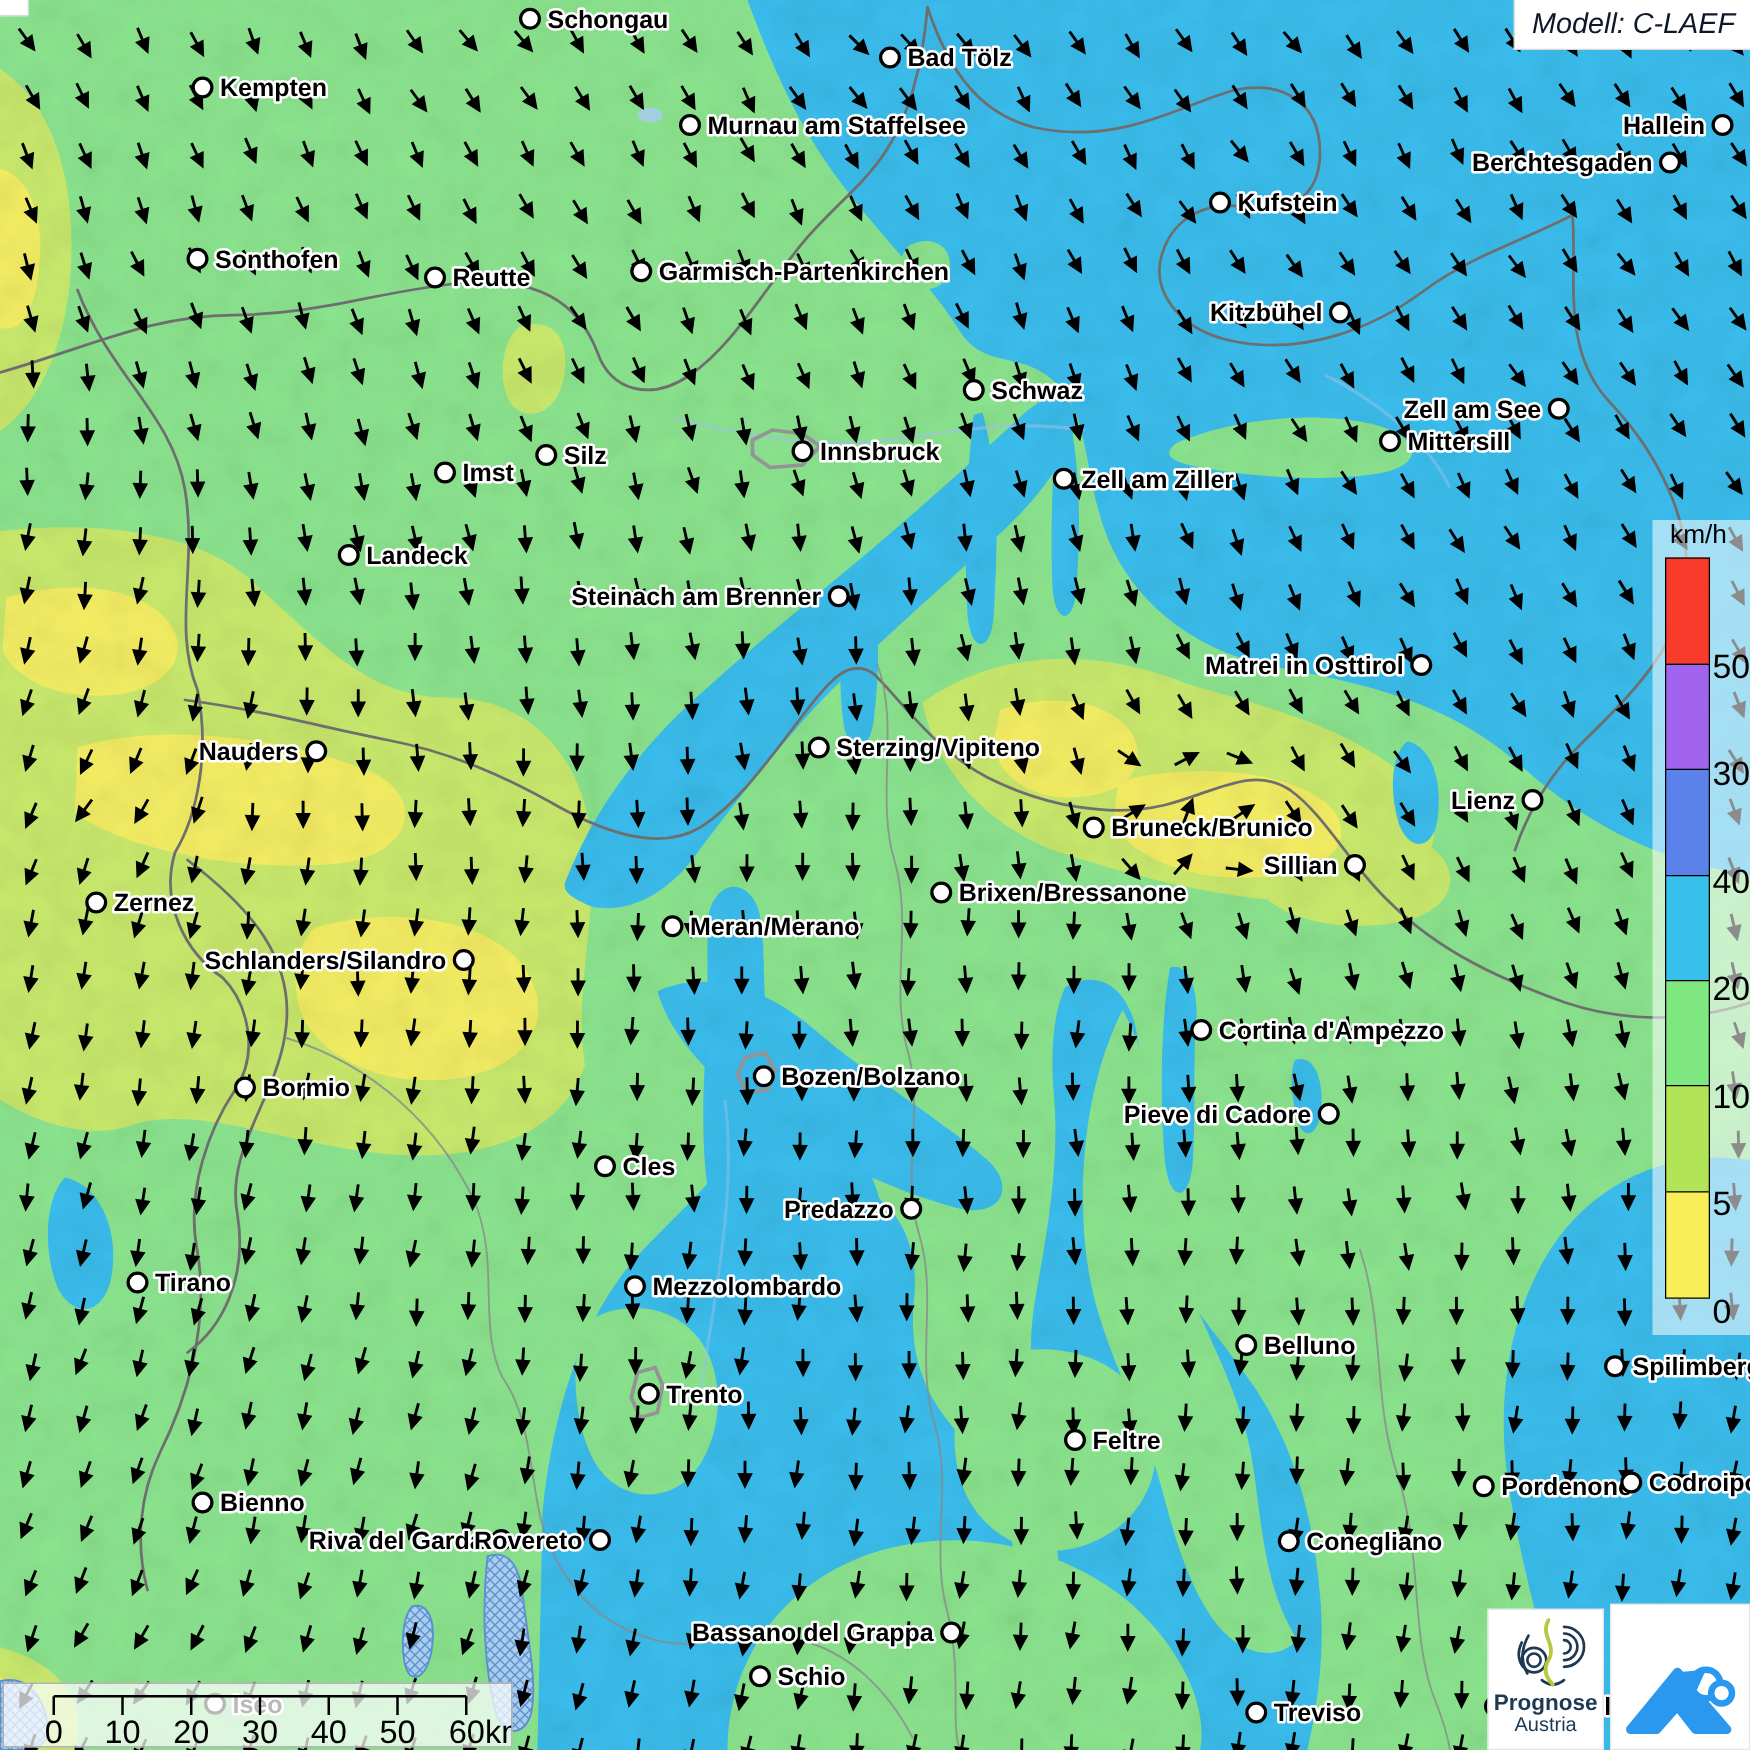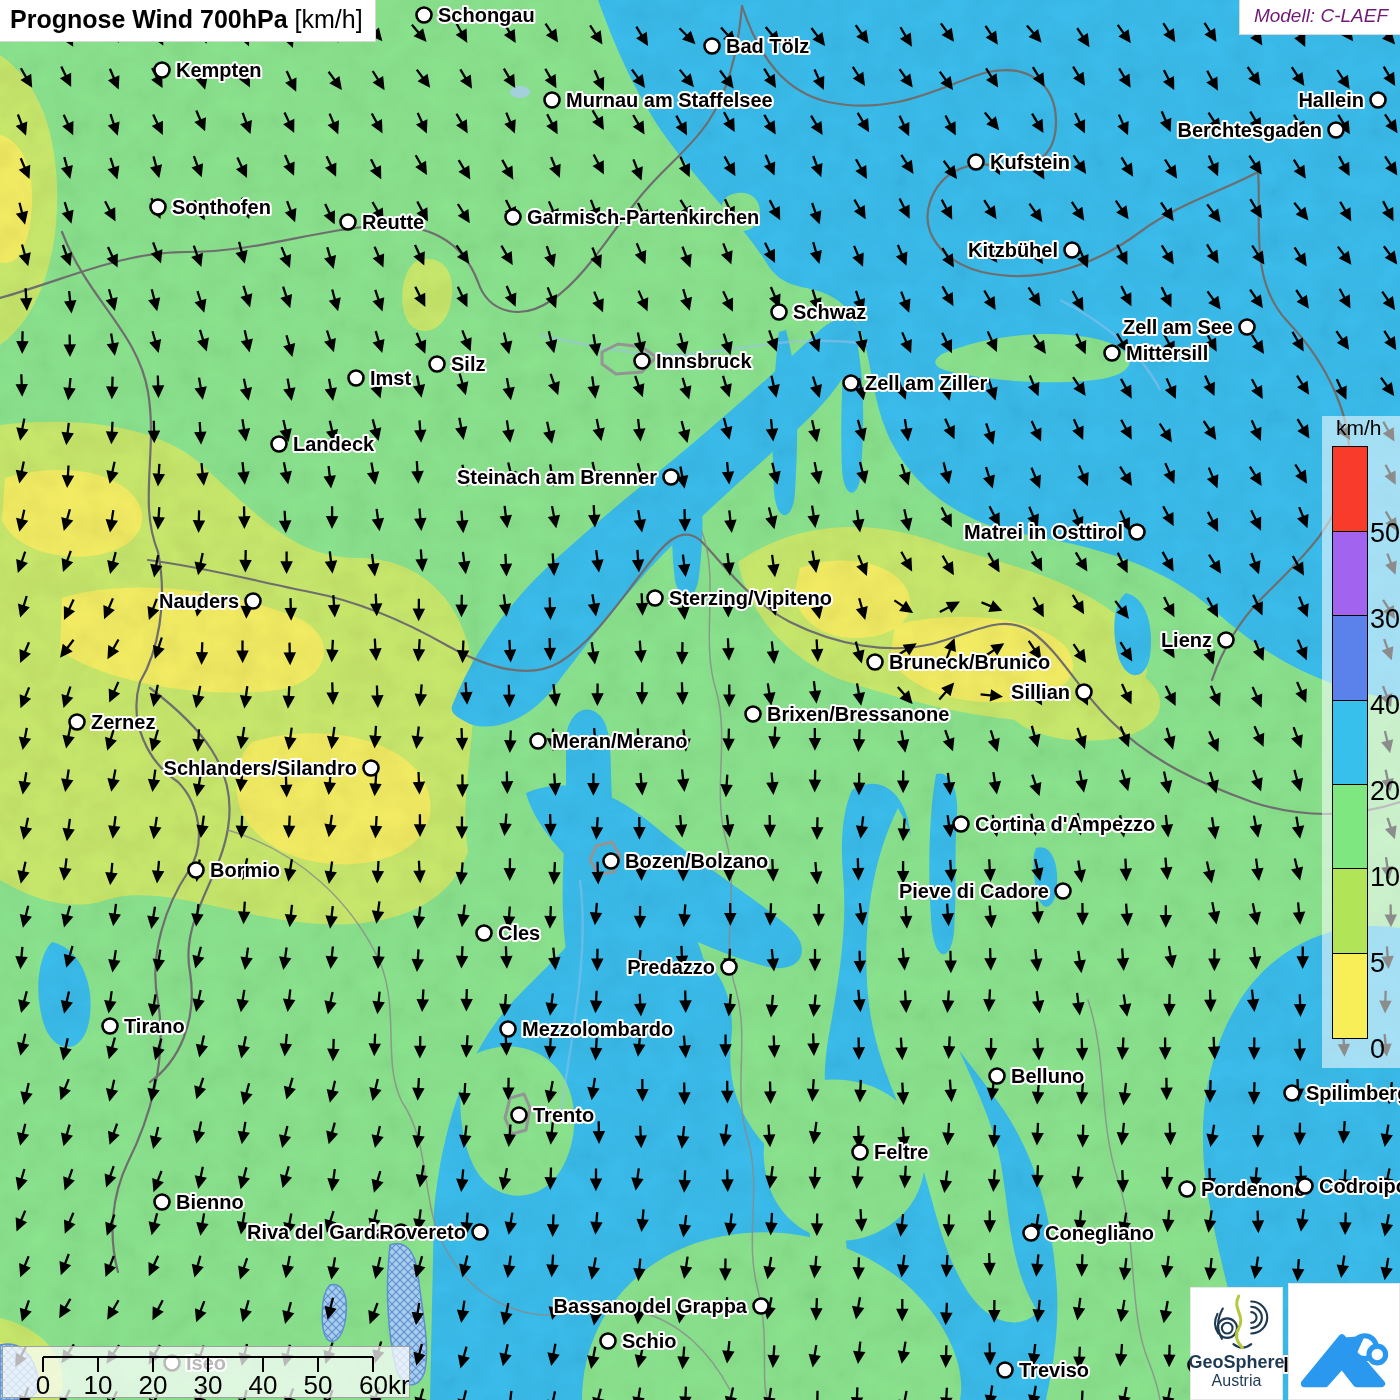--- a/index.html
+++ b/index.html
@@ -5,21 +5,21 @@
   html,body{margin:0;padding:0;background:#ddd;}
   #stage{position:relative;width:1400px;height:1400px;overflow:hidden;
          font-family:"Liberation Sans",sans-serif;background:#8be48e;}
   #mapsvg{position:absolute;left:0;top:0;}
   .overlay{position:absolute;box-sizing:border-box;}
   #titlebox{left:0;top:0;background:#ffffff;padding:5px 12px 7px 10px;border-right:1px solid #d8d8d8;border-bottom:1px solid #d8d8d8;}
   #titlebox .l1{font-size:25px;color:#000;white-space:nowrap;}
   #titlebox .l1 .b{font-weight:bold;}
   #titlebox .l2{font-size:24px;font-style:italic;color:#000;white-space:nowrap;margin-top:1px;}
   #modelbox{right:0;top:0;background:#ffffff;padding:5px 12px 7px 14px;border-left:1px solid #d8d8d8;border-bottom:1px solid #d8d8d8;}
-  #modelbox .m{font-size:19px;font-style:italic;color:#701a75;white-space:nowrap;}
+  #modelbox .m{font-size:23px;font-style:italic;color:#0f172a;white-space:nowrap;}
   #legend{right:0;top:416px;width:78px;height:652px;background:rgba(255,255,255,0.55);}
   #legend .unit{position:absolute;left:14px;top:0;font-size:21px;color:#000;text-align:right;}
   #legend-bar{position:absolute;left:10px;top:32px;width:36px;}
   #legend-bar .seg{width:36px;height:86px;border:1.6px solid #000;margin-top:-1.6px;box-sizing:border-box;}
   .legend-num{position:absolute;left:48px;font-size:27px;color:#000;line-height:34px;}
   #scalebar{left:2px;bottom:2px;width:408px;height:52px;background:rgba(255,255,255,0.72);border:1px solid #a0a0a0;}
   #brandbox{left:1190px;top:1287px;width:93px;height:113px;background:#fff;display:flex;flex-direction:column;align-items:center;border:1px solid #e6e6e6;}
   #brandbox .org{font-size:18px;font-weight:bold;color:#1e3a52;line-height:20px;margin-top:-2px;}
   #brandbox .cty{font-size:16px;color:#1e3a52;line-height:18px;}
   #warnbox{left:1288px;top:1283px;width:112px;height:117px;background:#fff;border:1px solid #e6e6e6;display:flex;align-items:center;justify-content:center;}
@@ -1351,21 +1351,20 @@
           <text x="1019" y="1377" text-anchor="start" font-size="20" font-weight="bold" fill="#000000" stroke="#ffffff" stroke-width="4" paint-order="stroke" stroke-linejoin="round">Treviso</text>
         </g>
         <g>
           <circle cx="172" cy="1363" r="7.5" fill="#ffffff" stroke="#000000" stroke-width="2.6"></circle>
           <text x="186" y="1370" text-anchor="start" font-size="20" font-weight="bold" fill="#000000" stroke="#ffffff" stroke-width="4" paint-order="stroke" stroke-linejoin="round">Iseo</text>
         </g>
       </g>
   </svg>
 
   <div id="titlebox" class="overlay">
-    <div class="l1"><span class="b">Prognose Wind 700hPa</span><span> [km/h]</span></div>
   </div>
 
   <div id="modelbox" class="overlay">
     <div class="m">Modell: C-LAEF</div>
   </div>
 
   <div id="legend" class="overlay">
     <div class="unit">km/h</div>
     <div id="legend-bar">
         <div class="seg" style="background: rgb(249, 59, 44);"></div>
@@ -1412,21 +1411,21 @@
         <path d="M20 22 Q10 40 19 56"></path>
         <circle cx="25" cy="44" r="6"></circle>
         <circle cx="25" cy="44" r="11"></circle>
         <path d="M52 14 a18 18 0 0 1 0 36"></path>
         <path d="M52 20 a12 12 0 0 1 0 24"></path>
         <path d="M52 26 a6 6 0 0 1 0 12"></path>
         <path d="M32 62 q10 8 20 0"></path>
       </g>
       <path d="M38 8 C30 22 46 30 38 44 C32 54 38 62 42 66" fill="none" stroke="#b5c83e" stroke-width="3.4" stroke-linecap="round"></path>
     </svg>
-    <div class="org">GeoSphere</div>
+    <div class="org">Prognose</div>
     <div class="cty">Austria</div>
   </div>
 
   <div id="warnbox" class="overlay">
     <svg width="104" height="104" viewBox="0 0 100 100">
       <path d="M12 90 L48 46 L86 90 L62 90 L48 72 L32 90 Z" fill="#2b98f0" stroke="#2b98f0" stroke-width="7" stroke-linejoin="round"></path>
       <circle cx="70" cy="55" r="11" fill="#ffffff" stroke="#2b98f0" stroke-width="5"></circle>
       <circle cx="82" cy="62" r="8" fill="#ffffff" stroke="#2b98f0" stroke-width="5"></circle>
       <path d="M48 46 L70 44 L60 66 Z" fill="#2b98f0"></path>
     </svg>

